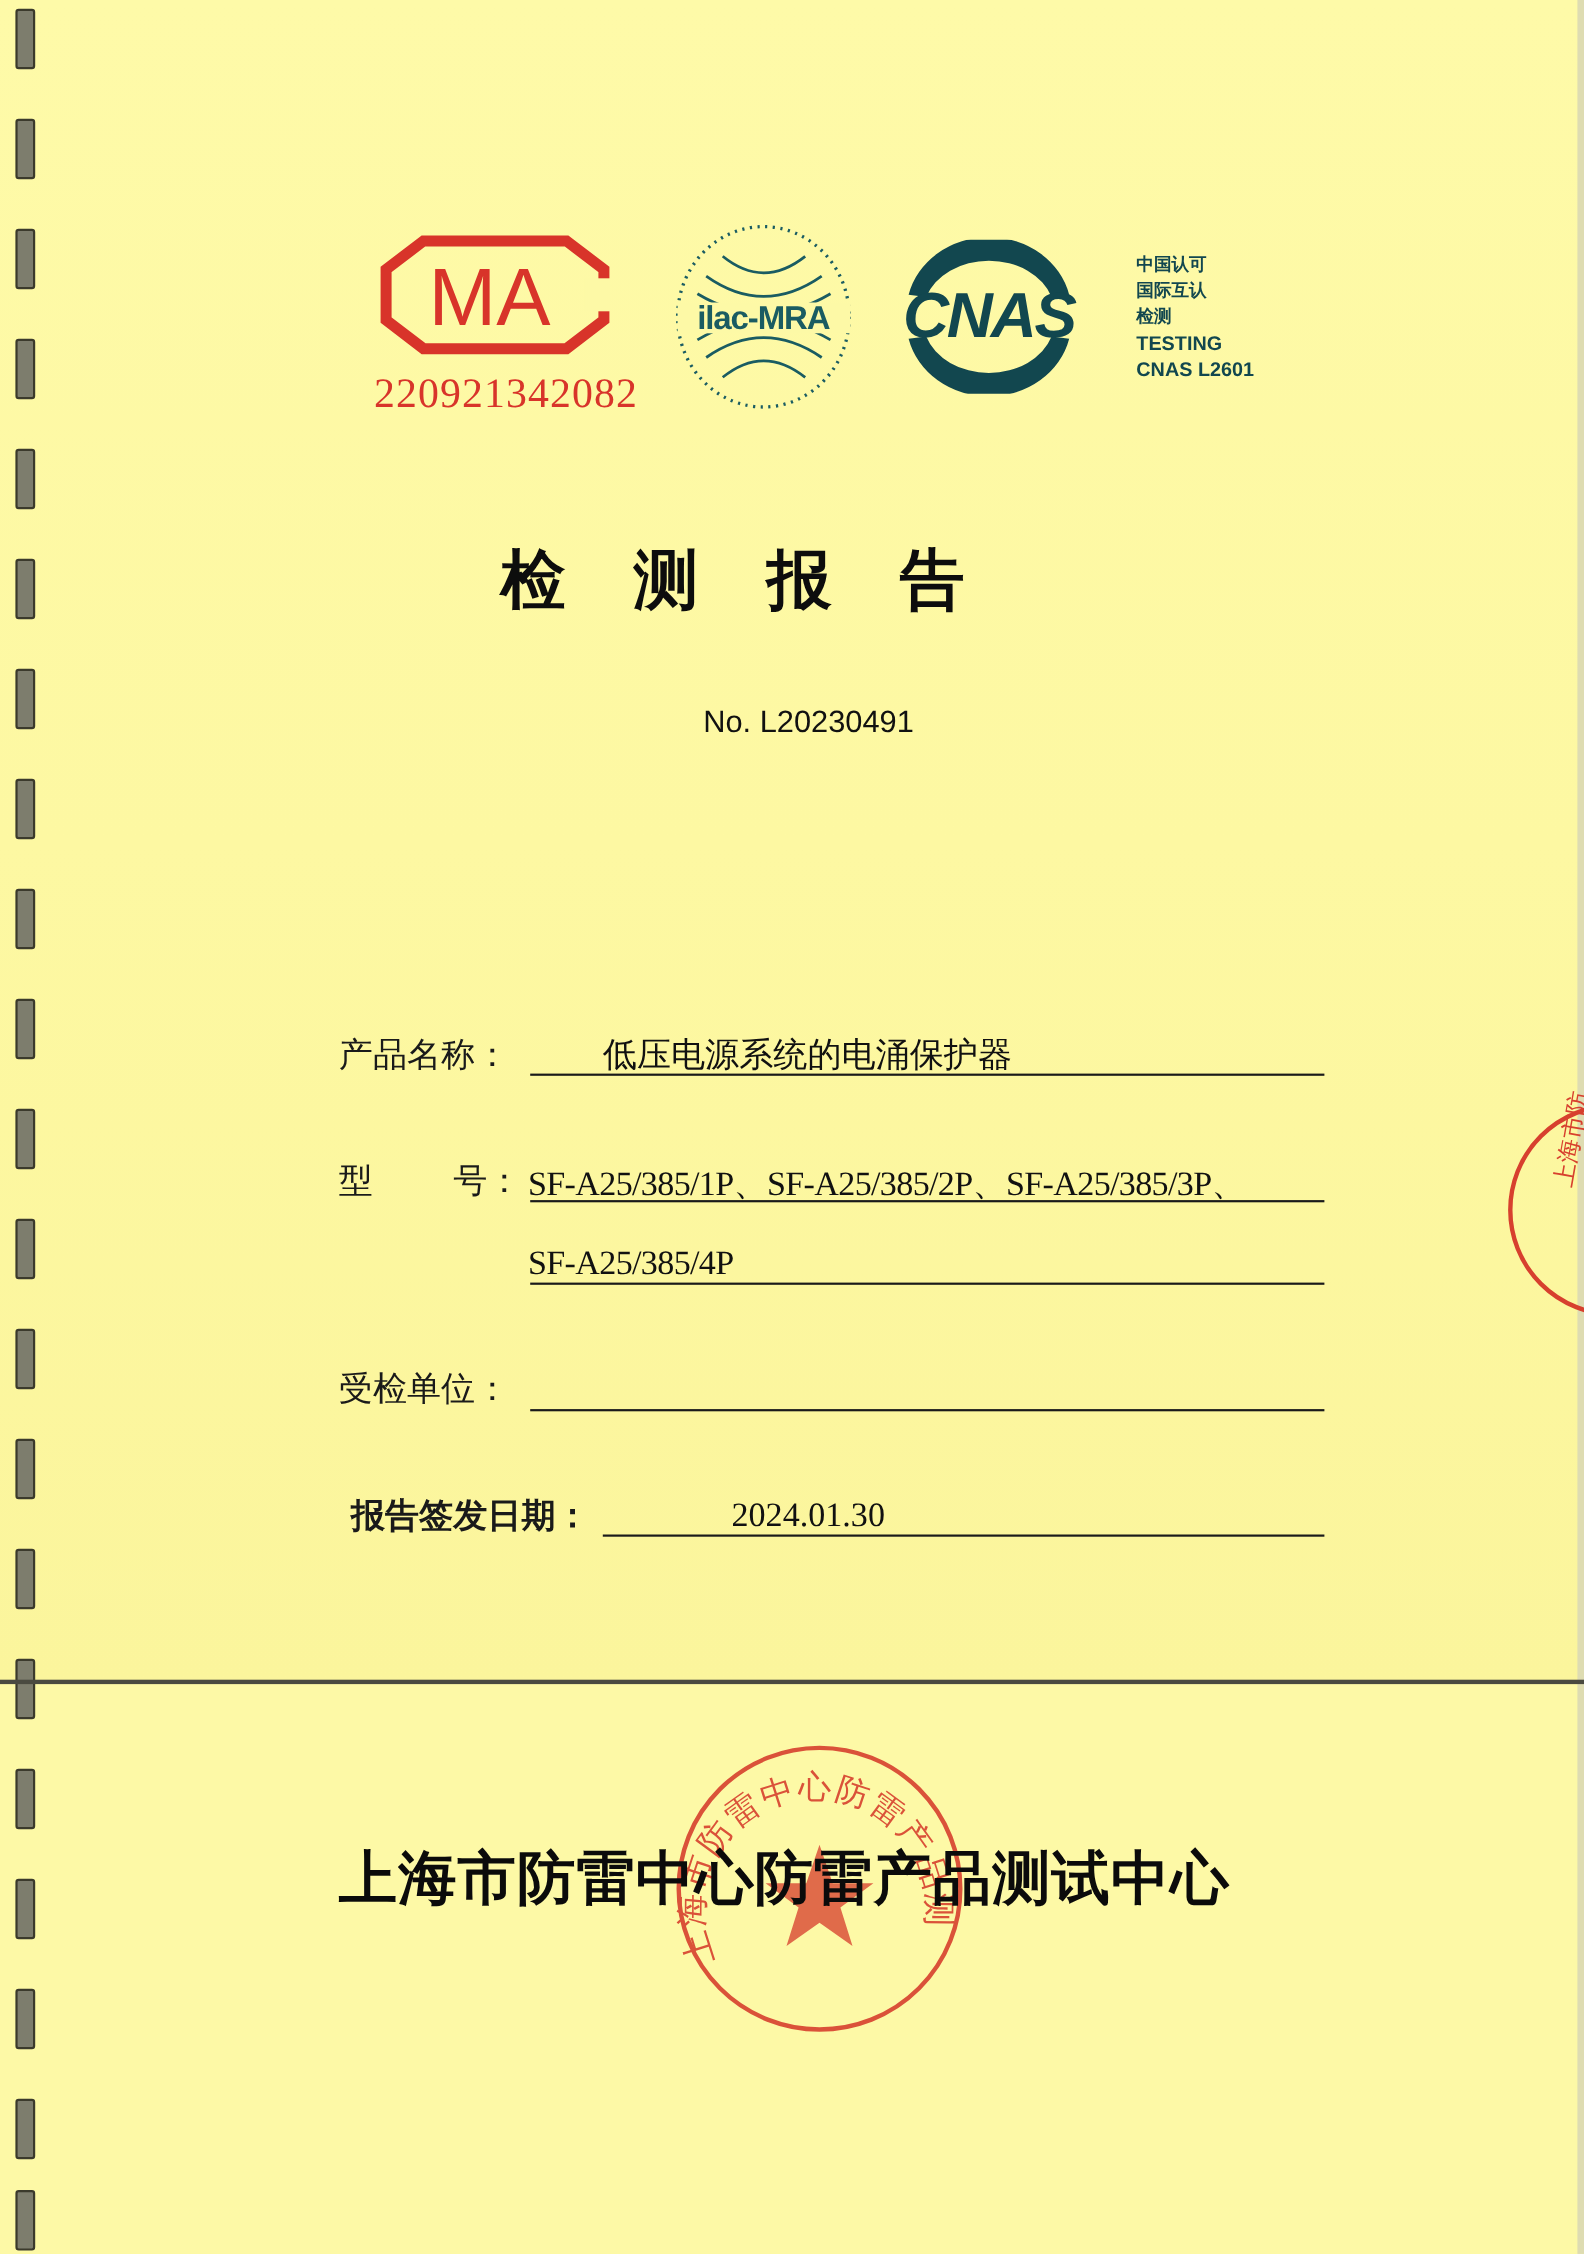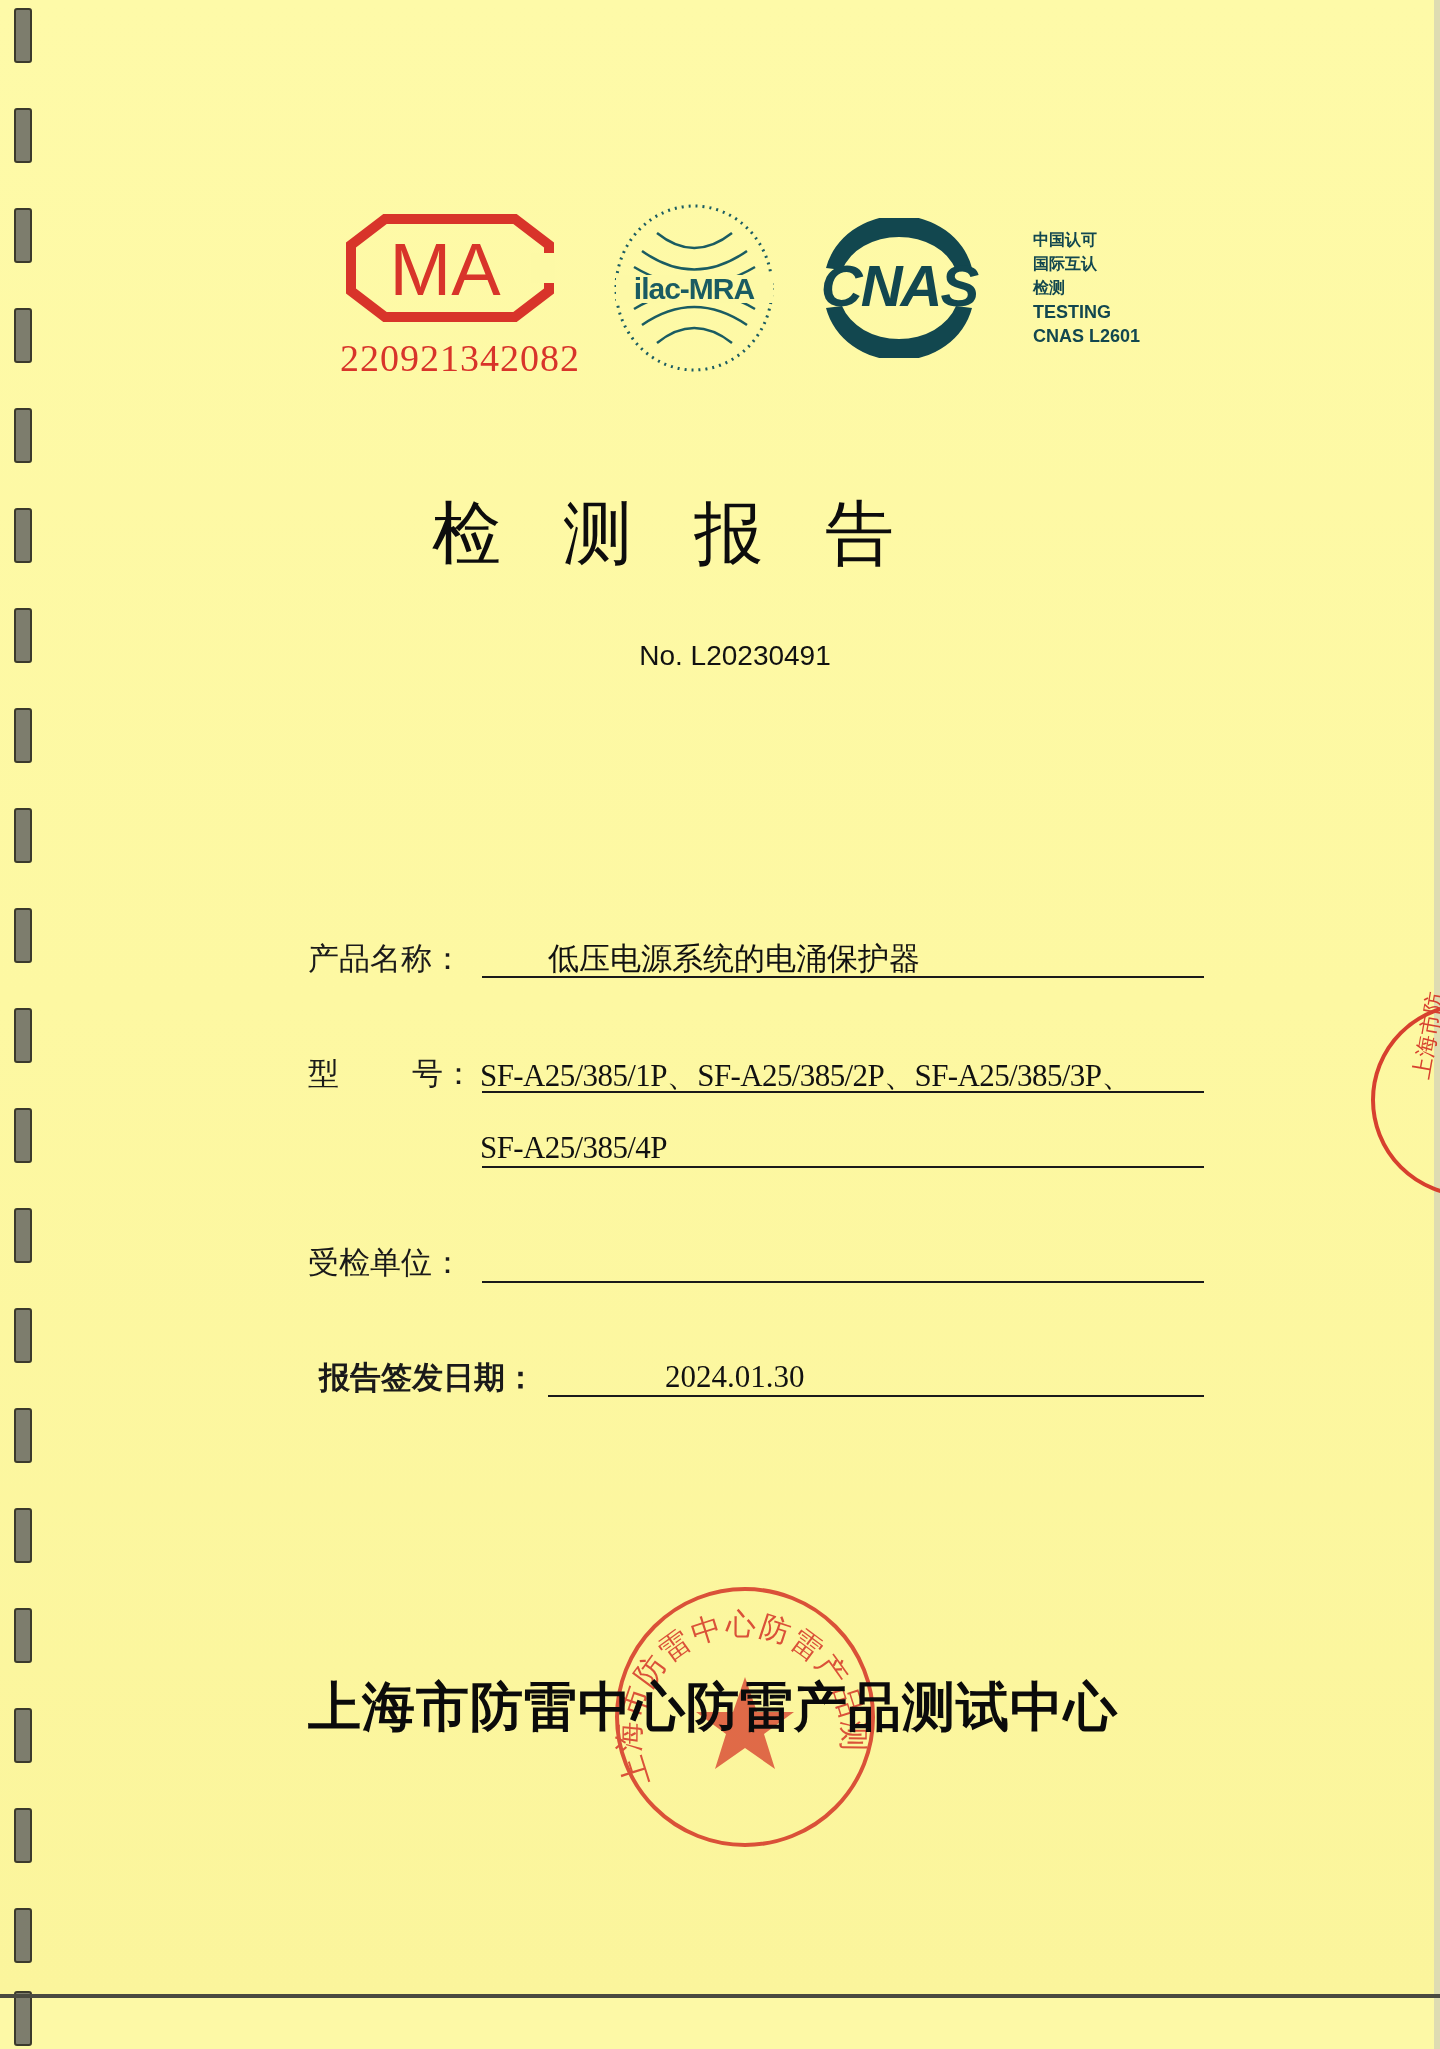--- a/index.html
+++ b/index.html
@@ -1,28 +1,28 @@
 <!DOCTYPE html>
 <html><head>
 <meta charset="utf-8">
 <style>
   html, body { margin:0; padding:0; }
   body { width:1440px; height:2049px; background:#fdf9a6; position:relative; overflow:hidden; font-family:"DejaVu Serif", serif; color:#111; }
-  .page { position:absolute; left:0; top:0; width:1440px; height:1998px; background:linear-gradient(180deg,#fefaa8 0%,#fdf8a2 50%,#fbf59c 100%); }
+  .page { position:absolute; left:0; top:0; width:1440px; height:1531px; background:linear-gradient(180deg,#fefaa8 0%,#fdf8a2 50%,#fbf59c 100%); }
   .holes { position:absolute; left:14px; top:8px; width:20px; }
   .hole { position:absolute; left:0; width:18px; height:55px; background:#7d7d6d; border:2px solid #3b3a2c; border-radius:3px; box-sizing:border-box; }
   .abs { position:absolute; }
   
   .ma-logo { left:345px; top:213px; width:210px; height:110px; }
   .ma-number { left:340px; top:336px; width:225px; text-align:center; font-family:"Liberation Serif", serif; font-size:38px; color:#d8342a; letter-spacing:1px; }
   .ilac { left:612px; top:203px; width:165px; height:170px; }
   .cnas { left:806px; top:218px; width:186px; height:140px; }
   .cnas-text { left:1018px; top:228px; font-family:"Liberation Sans", sans-serif; font-size:18px; line-height:24px; color:#12474f; font-weight:bold;margin-left:15px; }
   .cnas-text .cn { font-family:"DejaVu Sans", sans-serif; font-size:16px; font-weight:bold; }
-  .title { left:432px; top:488px; width:570px; font-family:"DejaVu Serif", serif; font-weight:normal; font-size:69px; letter-spacing:62px; white-space:nowrap; color:#0d0d0d; }
+  .title { left:455px; top:488px; width:570px; font-family:"DejaVu Serif", serif; font-weight:bold; font-size:59px; letter-spacing:62px; white-space:nowrap; color:#0d0d0d; }
   .report-no { left:0; width:1470px; top:640px; text-align:center; font-family:"Liberation Sans", sans-serif; font-size:28px; color:#111; }
   .field-label { font-family:"DejaVu Sans", sans-serif; font-size:31px; color:#1a1a1a; white-space:nowrap; }
   .field-value { font-family:"Liberation Serif", serif; font-size:31px; color:#111; white-space:nowrap; }
   .field-value.cn { font-family:"DejaVu Sans", sans-serif; }
   .uline { position:absolute; height:2px; background:#1a1a1a; }
   .footer { left:308px; top:1672px; font-family:"DejaVu Serif", serif; font-weight:bold; font-size:53px; color:#0b0b0b; white-space:nowrap; letter-spacing:1px; z-index:3; }
   .seal { left:610px; top:1582px; width:270px; height:270px; z-index:2; opacity:0.9; }
   .edge-seal { left:1368px; top:985px; width:150px; height:230px; z-index:2; }
   .rightedge { position:absolute; right:0; top:0; width:6px; height:2049px; background:#dedcb2; }
   .bottomedge { position:absolute; left:0; bottom:0; width:1440px; height:4px; background:#4a4a40; }

